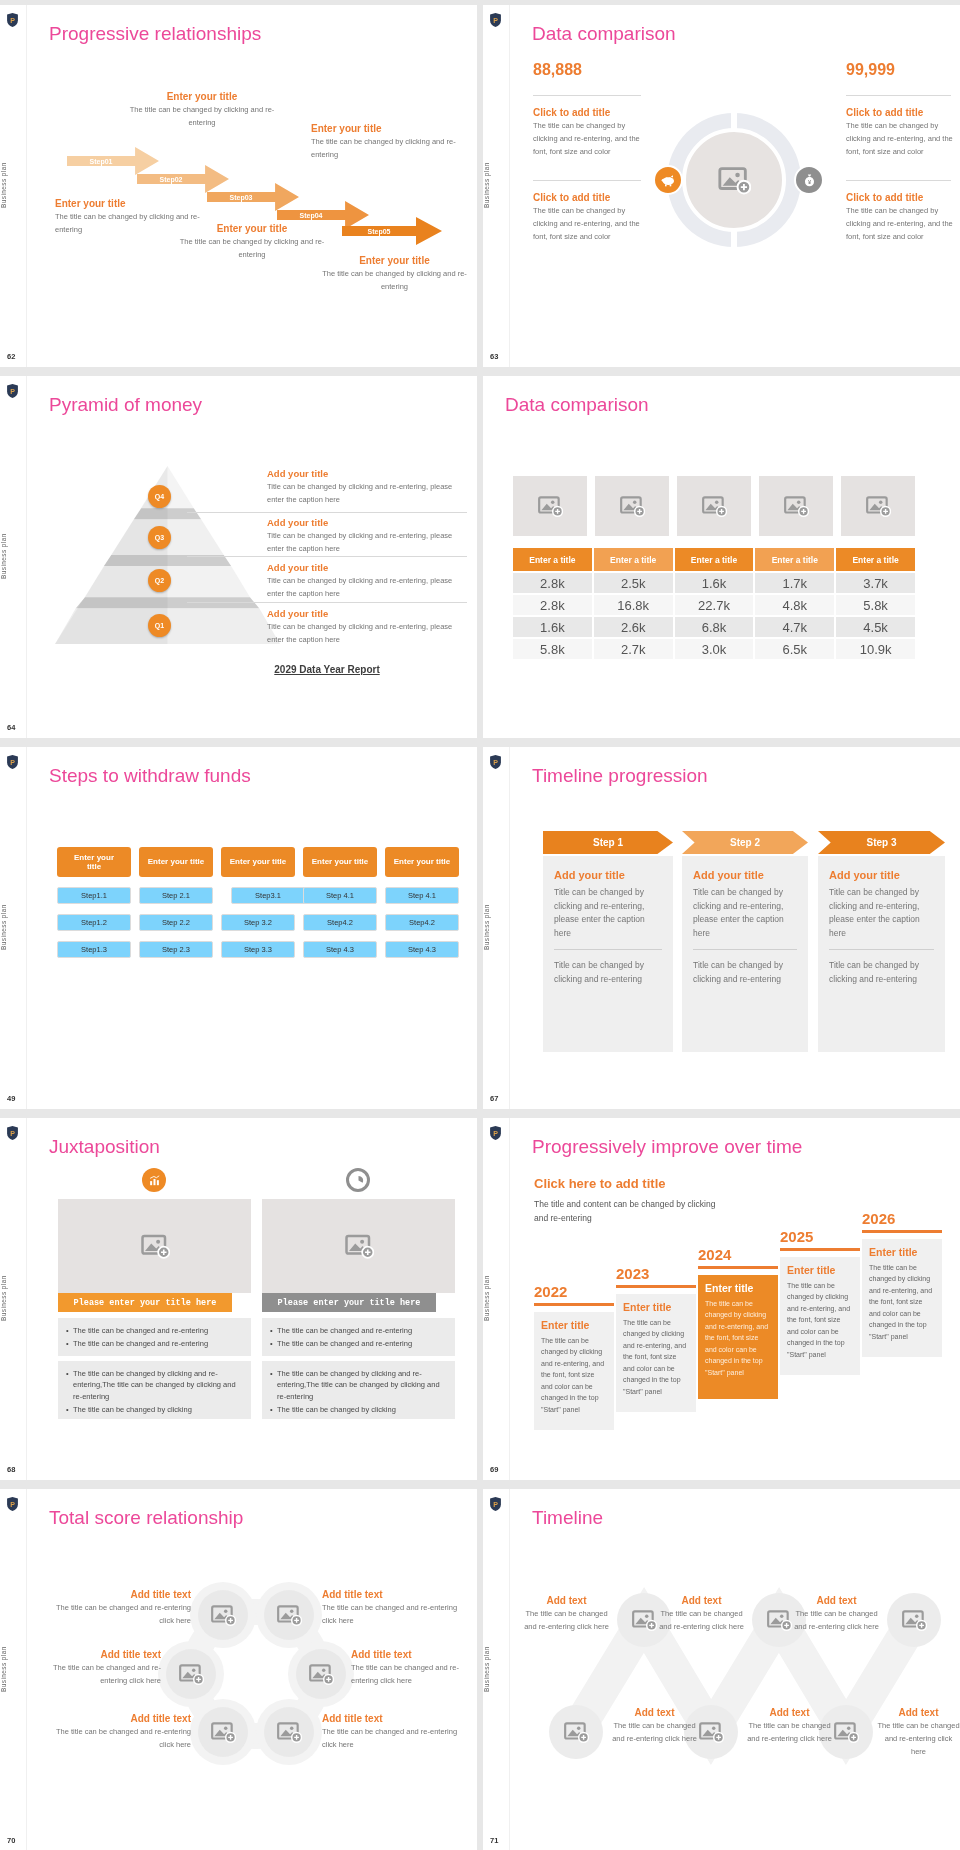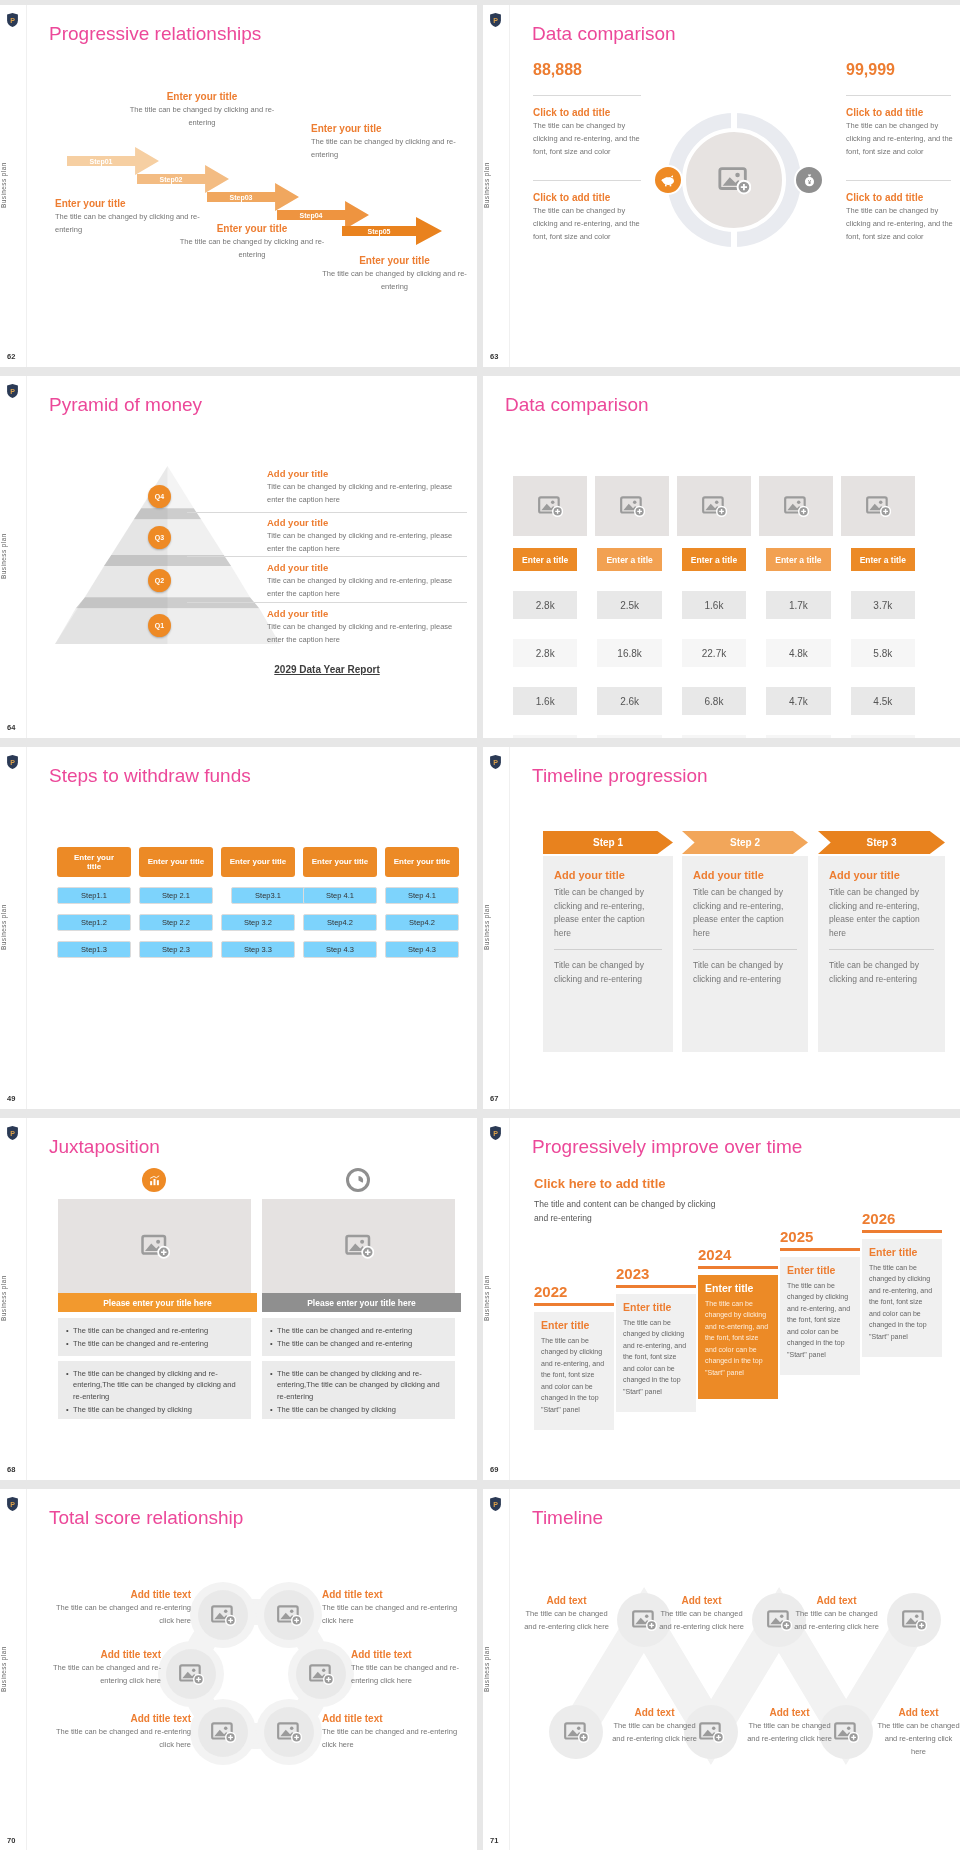--- a/index.html
+++ b/index.html
@@ -30,44 +30,44 @@
   .donut .vbar{position:absolute;left:64px;top:0;width:6px;height:100%;background:#fff;}
   .dinner{position:absolute;left:15px;top:15px;width:96px;height:96px;border-radius:50%;background:#e7e3e1;border:4px solid #fff;display:flex;align-items:center;justify-content:center;}
   .badge{position:absolute;width:26px;height:26px;border-radius:50%;border:2px solid #fff;display:flex;align-items:center;justify-content:center;}
   .badge.or{background:#EE8A25;} .badge.gr{background:#8f8f8f;}
   
   .pyr{position:absolute;left:28px;top:86px;}
   .qc{position:absolute;width:23px;height:23px;border-radius:50%;background:#EE8A25;color:#fff;font-size:7px;font-weight:700;display:flex;align-items:center;justify-content:center;box-shadow:0 1px 2px rgba(0,0,0,.25);}
   .footer64{position:absolute;left:180px;top:288px;width:240px;text-align:center;font-size:10px;font-weight:700;color:#3d3d3d;text-decoration:underline;}
   
   .pbox{position:absolute;width:74px;height:60px;background:#e5e2e1;display:flex;align-items:center;justify-content:center;}
-  .tbl{position:absolute;left:30px;top:172px;width:402px;display:grid;grid-template-columns:repeat(5,1fr);gap:20px;}
+  .tbl{position:absolute;left:30px;top:172px;width:402px;display:grid;grid-template-columns:repeat(5,1fr);gap:2px;}
   .th{height:23px;background:#EC8A26;color:#fff;font-weight:700;font-size:8.5px;display:flex;align-items:center;justify-content:center;}
   .th.alt{background:#F2A152;}
-  .td{height:28px;font-size:10px;color:#555;display:flex;align-items:center;justify-content:center;}
+  .td{height:20px;font-size:13px;color:#555;display:flex;align-items:center;justify-content:center;}
   .r0{background:#e8e8e8;} .r1{background:#f6f6f6;}
   .hb{position:absolute;top:100px;width:74px;height:30px;background:#EC8A26;border-radius:3px;color:#fff;font-weight:700;font-size:8px;display:flex;align-items:center;justify-content:center;text-align:center;line-height:1.15;box-sizing:border-box;}
   .hb1{padding:0 12px;}
   .sc{position:absolute;width:72px;height:15px;background:#7dd3fc;border:1px solid #dcdcdc;border-radius:2px;font-size:7.5px;color:#333;display:flex;align-items:center;justify-content:center;}
   .note{position:absolute;left:24px;top:232px;width:408px;font-size:9.5px;color:#3f3f3f;line-height:1.9;}
   
   .ar{position:absolute;top:84px;height:23px;color:#fff;font-weight:700;font-size:10px;display:flex;align-items:center;justify-content:center;}
   .ar.dk{background:#E8821E;} .ar.lt{background:#F2A65A;}
   .ar1{clip-path:polygon(0 0,88% 0,100% 50%,88% 100%,0 100%);}
   .arn{clip-path:polygon(0 0,88% 0,100% 50%,88% 100%,0 100%,10% 50%);}
   .card{position:absolute;top:109px;height:196px;background:#efefef;padding:13px 11px;box-sizing:border-box;}
   .card .oh{font-size:11px;}
   .card .cap{font-size:8.5px;margin-top:5px;line-height:1.6;}
   .cdiv{border-top:1px solid #cfcfcf;margin:9px 0;}
   
   .bdg{position:absolute;border-radius:50%;display:flex;align-items:center;justify-content:center;}
   .bdg.or{width:24px;height:24px;background:#EE8A25;}
   .bdg.cl{width:18px;height:18px;background:#fff;border:3px solid #8f8f8f;}
   .pbox2{position:absolute;width:193px;height:94px;background:#e5e2e1;display:flex;align-items:center;justify-content:center;}
-  .ban{position:absolute;width:199px;height:19px;color:#fff;font-weight:700;font-size:8.5px;display:flex;align-items:center;justify-content:center;}
+  .ban{position:absolute;width:174px;height:19px;color:#fff;font-weight:700;font-size:8.5px;display:flex;align-items:center;justify-content:center;font-family:Liberation Mono, monospace;}
   .ban.or{background:#F2992E;} .ban.gr{background:#8f8f8f;}
   .pan{position:absolute;width:193px;background:#ebebeb;padding:5px 8px;box-sizing:border-box;}
   .bu{font-size:7.5px;color:#4a4a4a;line-height:1.5;margin:2px 0;padding-left:7px;position:relative;}
   .bu::before{content:"•";position:absolute;left:0;top:0;}
   
   .h69{position:absolute;left:24px;top:58px;font-size:13px;font-weight:700;color:#ED7D31;}
   .sub69{position:absolute;left:24px;top:80px;width:192px;font-size:8.5px;color:#555;line-height:1.6;}
   .yr{position:absolute;width:80px;}
   .yr .y{font-size:15px;font-weight:700;color:#ED7D31;}
   .yr .ul{height:2.5px;background:#ED7D31;margin:3px 0 6px;}

